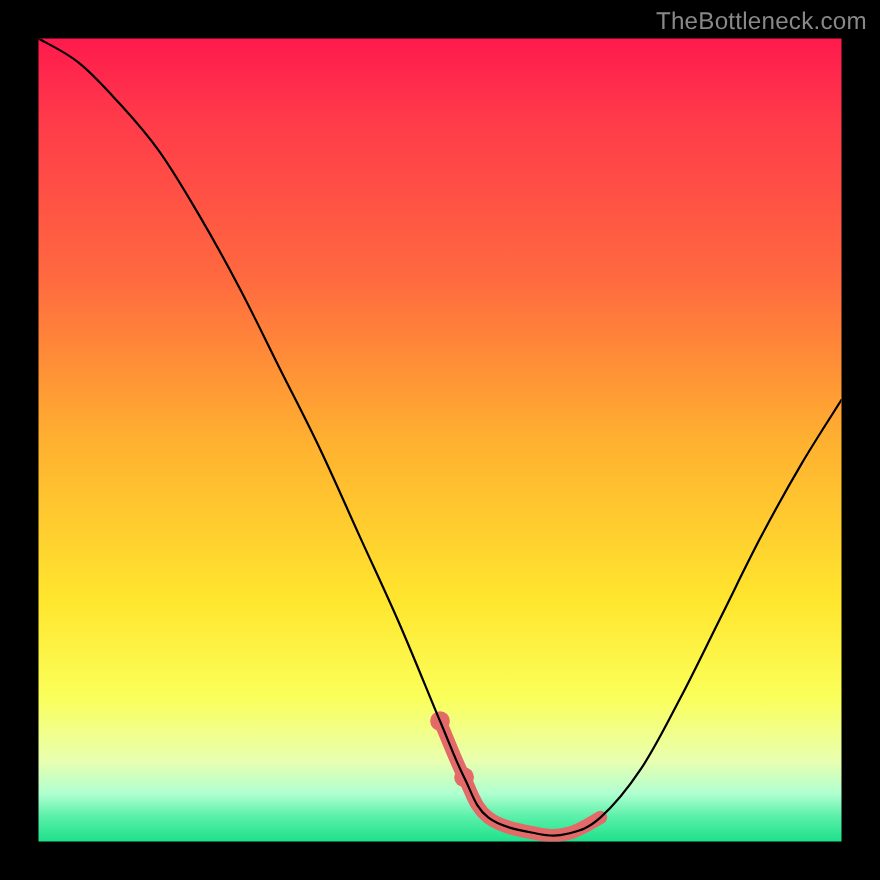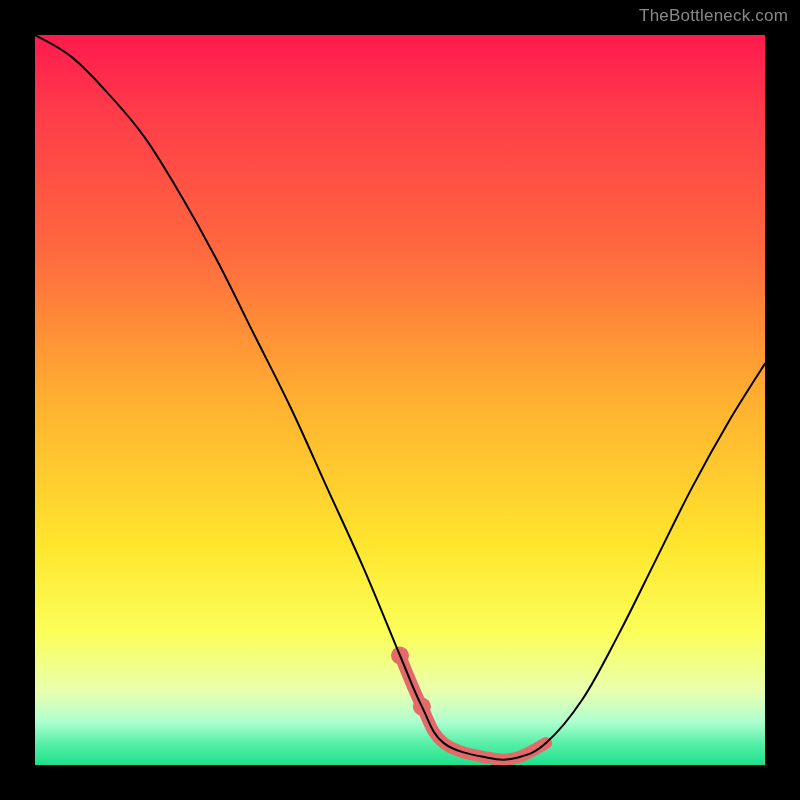--- a/index.html
+++ b/index.html
@@ -39,21 +39,21 @@
       #58f0a8 97%,
       #1ee08a 100%
     );
     overflow: hidden;
   }
   .watermark {
     position: absolute;
     top: 6px;
     right: 12px;
     color: #888;
-    font-size: 17px;
+    font-size: 22px;
     letter-spacing: 0.2px;
     user-select: none;
   }
   svg.overlay {
     position: absolute;
     left: 0;
     top: 0;
     width: 730px;
     height: 730px;
     overflow: visible;

